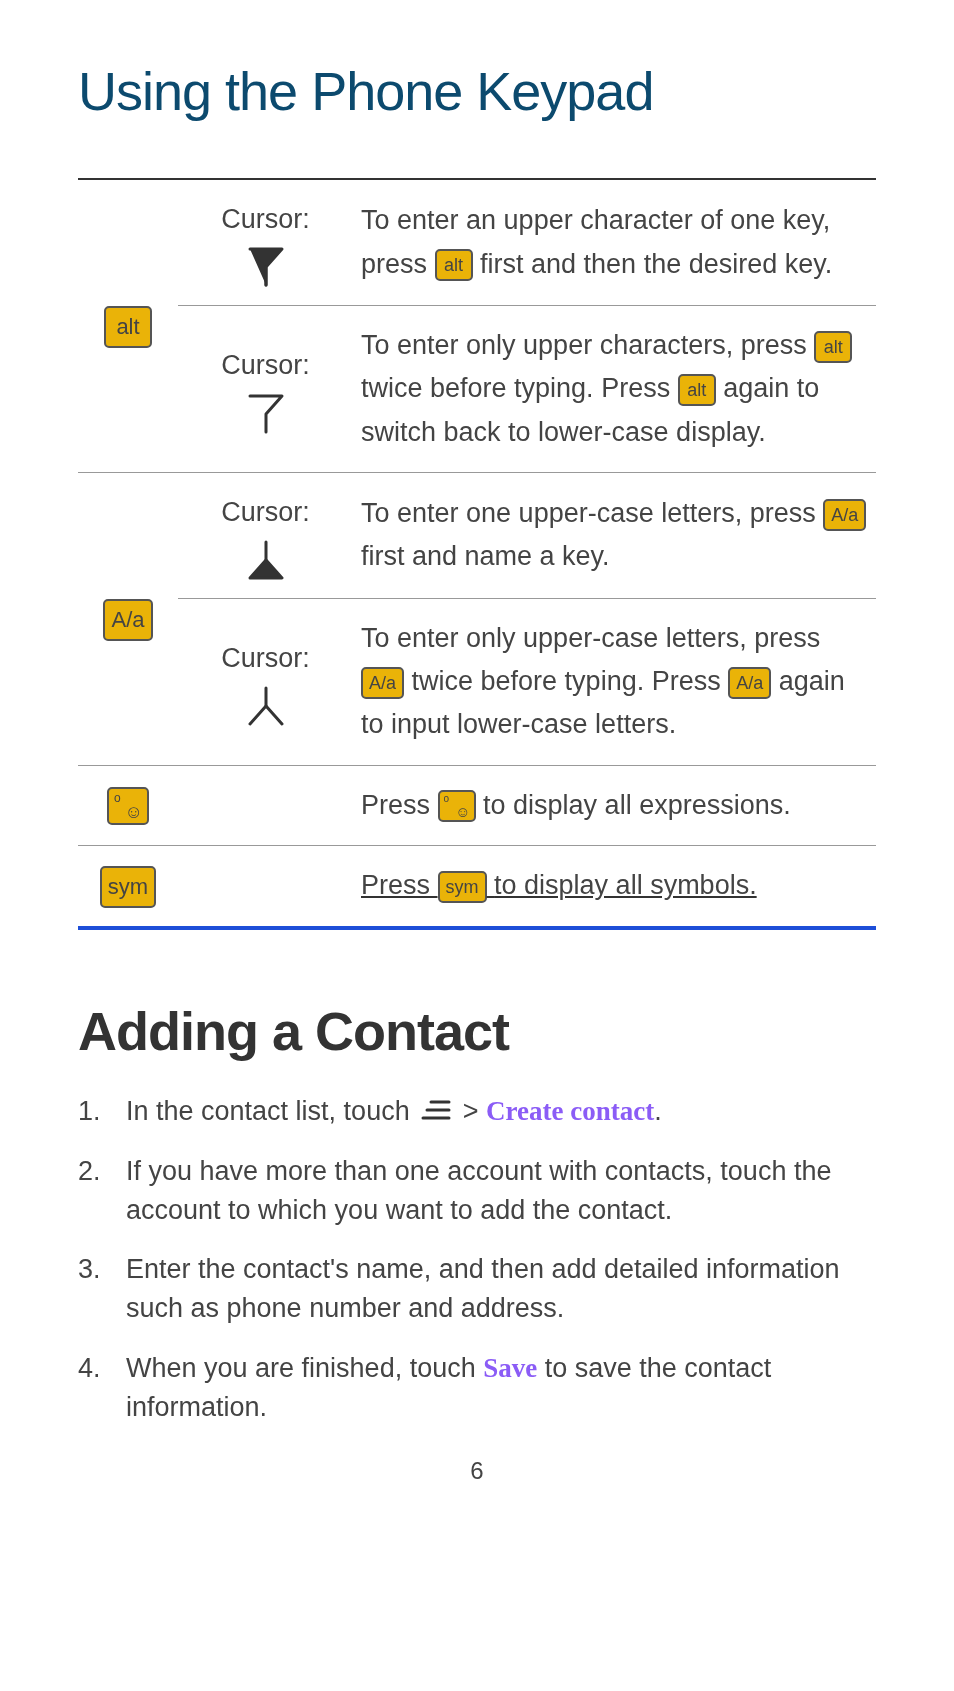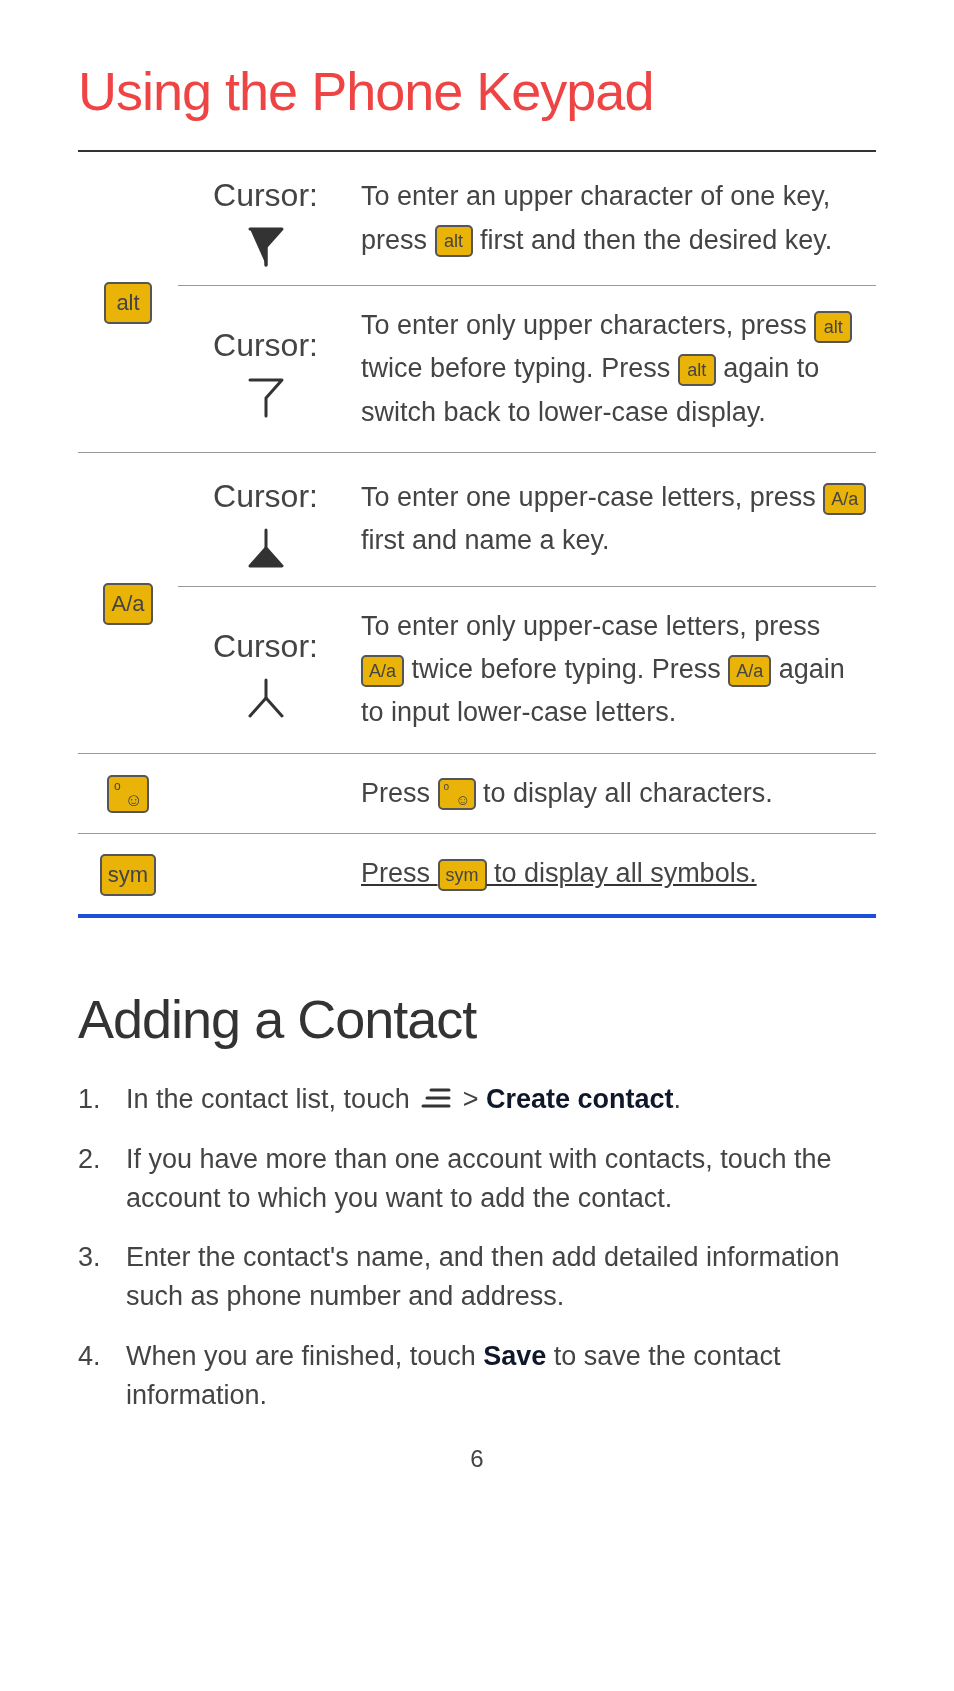--- a/index.html
+++ b/index.html
@@ -10,23 +10,23 @@
     body {
       font-family: Arial, Helvetica, sans-serif;
       background: #fff;
       color: #333;
       width: 954px;
       padding: 60px 78px 40px 78px;
     }
     h1 {
       font-weight: 300;
       font-size: 54px;
-      color: #ef4444;
+      color: #0c4a6e;
       letter-spacing: -1px;
-      margin-bottom: 28px;
+      margin-bottom: 56px;
     }
     .keypad-table {
       width: 100%;
       border-collapse: collapse;
     }
     .keypad-table td {
       padding: 18px 8px;
       vertical-align: middle;
       color: #444;
       font-size: 27px;
@@ -51,21 +51,21 @@
     .col-cursor {
       width: 175px;
       text-align: center;
       vertical-align: middle;
     }
     .col-desc {
       font-size: 27px;
     }
     .cursor-label {
       display: block;
-      font-size: 32px;
+      font-size: 27px;
       color: #444;
       margin-bottom: 6px;
     }
     .keycap {
       display: inline-flex;
       align-items: center;
       justify-content: center;
       border: 2px solid #555;
       border-radius: 5px;
       min-width: 38px;
@@ -93,21 +93,21 @@
       left: 5px;
       font-size: 12px;
     }
     .emoji-face {
       position: absolute;
       bottom: 2px;
       right: 4px;
       font-size: 18px;
     }
     .heading2 {
-      font-weight: 400;
+      font-weight: 700;
       font-size: 54px;
       color: #333;
       letter-spacing: -1px;
       margin-top: 70px;
       margin-bottom: 30px;
     }
     ol.steps {
       list-style: none;
       counter-reset: step;
       font-size: 27px;
@@ -122,21 +122,22 @@
       margin-bottom: 20px;
     }
     ol.steps li::before {
       content: counter(step) ".";
       position: absolute;
       left: 0;
       top: 0;
     }
     .bold {
       font-weight: 700;
-      color: #0f172a;
+      color: #8b5cf6;
+      font-family: Liberation Serif, serif;
     }
     .menu-icon {
       display: inline-block;
       vertical-align: middle;
       margin: 0 4px;
     }
     .page-num {
       text-align: center;
       font-size: 24px;
       color: #444;
@@ -230,21 +231,21 @@
         <span class="emoji-face">☺</span>
       </span>
     </td>
     <td class="col-cursor"></td>
     <td class="col-desc">
       <span>Press </span>
       <span class="keycap keycap-emoji" style="min-width:38px;height:32px;">
         <span class="emoji-dot" style="font-size:10px;top:2px;left:4px;">o</span>
         <span class="emoji-face" style="font-size:15px;bottom:1px;right:3px;">☺</span>
       </span>
-      <span> to display all characters.</span>
+      <span> to display all expressions.</span>
     </td>
   </tr>
 
   <tr class="thin-border bottom-border-thick">
     <td class="col-key">
       <span class="keycap keycap-big">sym</span>
     </td>
     <td class="col-cursor"></td>
     <td class="col-desc">
       <span>Press </span>

